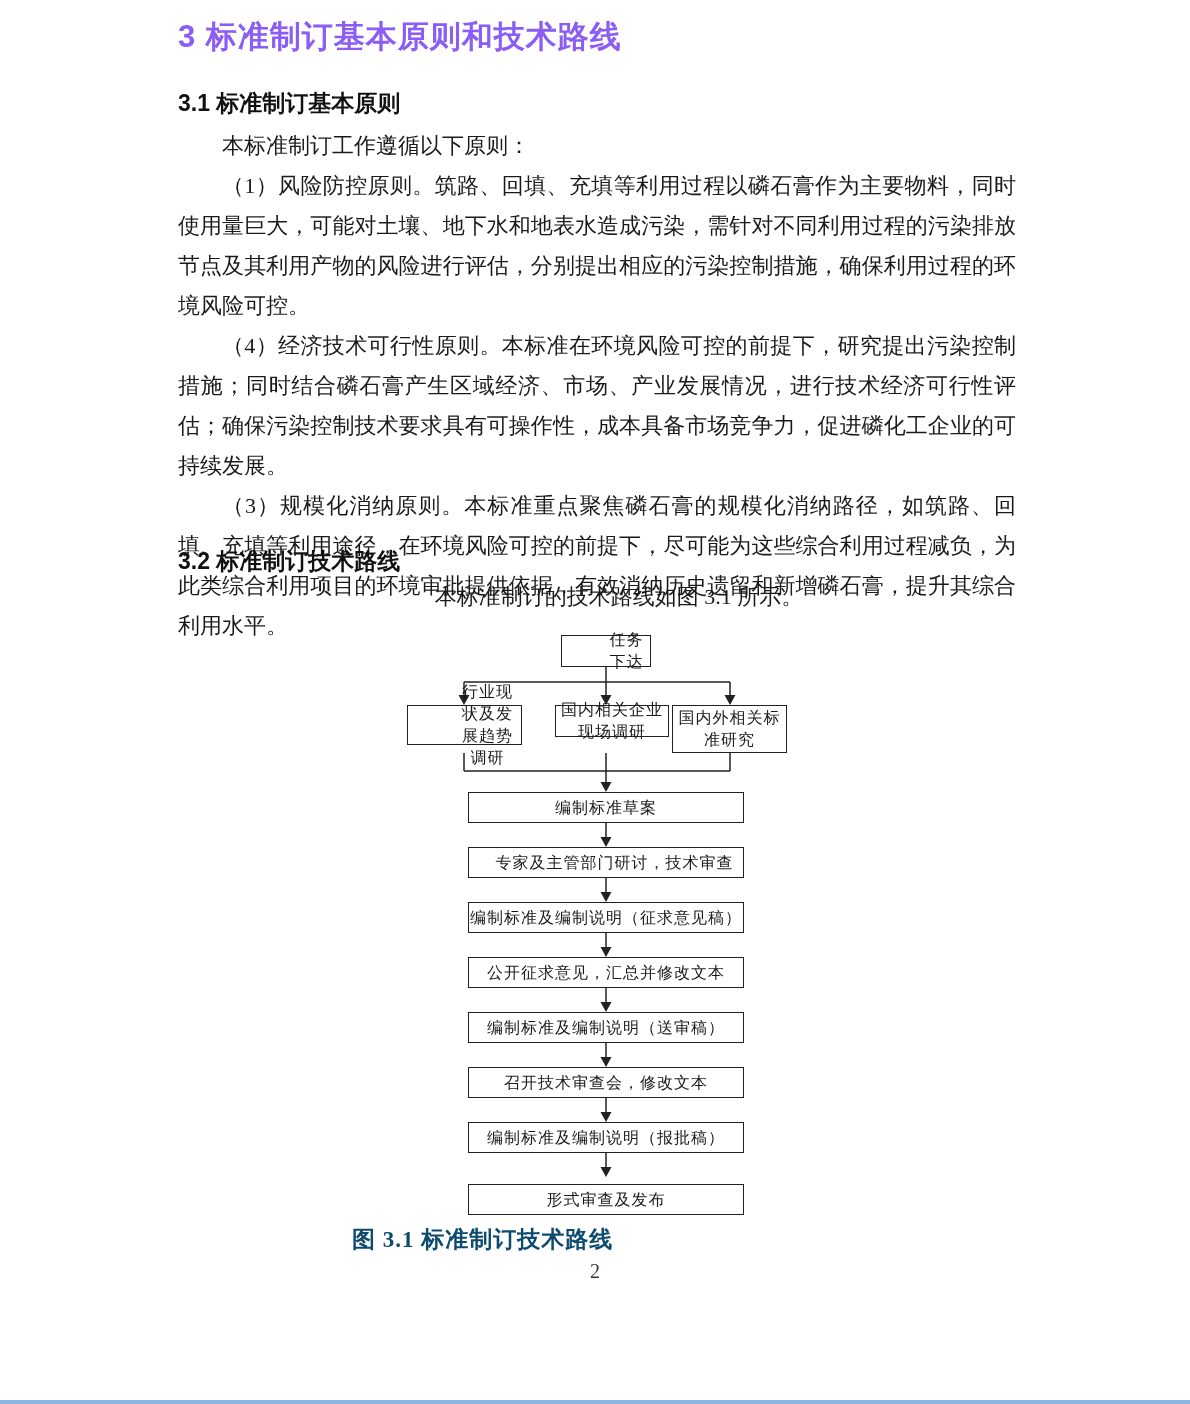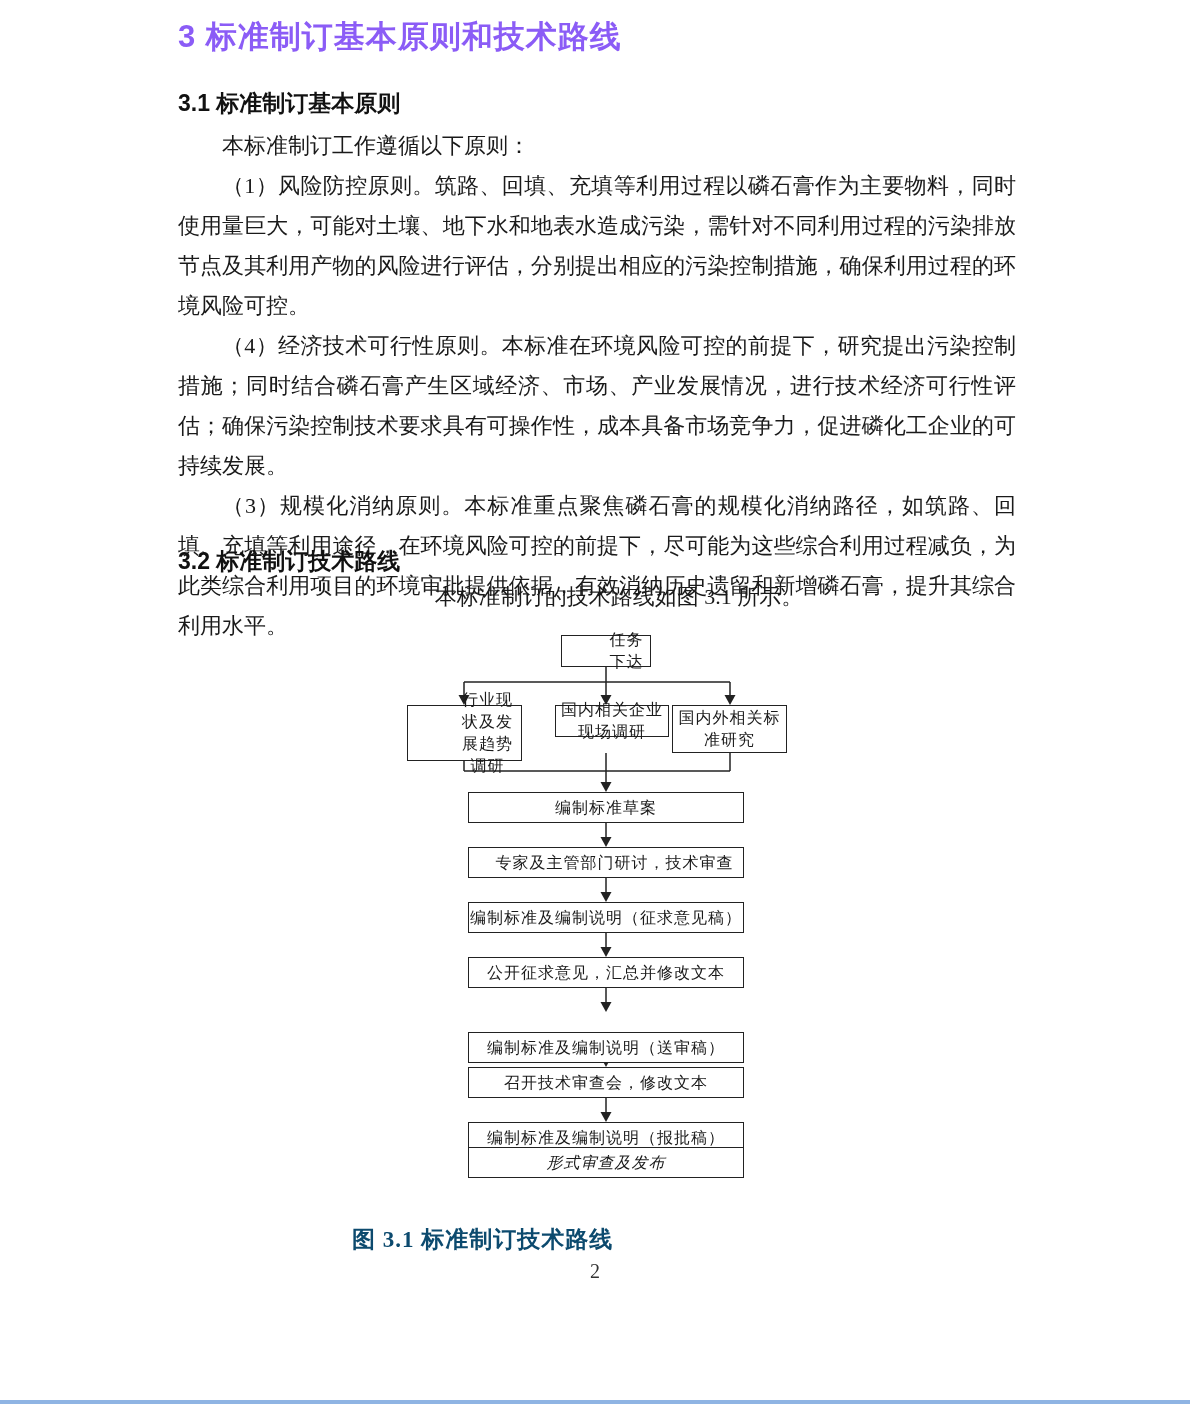--- a/index.html
+++ b/index.html
@@ -65,27 +65,27 @@
     align-items: center;
     justify-content: center;
     text-align: center;
     font-size: 16px;
     line-height: 22px;
     color: #1a1a1a;
     letter-spacing: 1px;
     white-space: pre-line;
   }
   .fc-top   { left: 161px; top: 5px;   width: 90px;  height: 32px; padding-left: 41px; }
-  .fc-br-a  { left: 7px;   top: 75px;  width: 115px; height: 56px; padding-left: 46px; }
+  .fc-br-a  { left: 7px;   top: 75px;  width: 115px; height: 40px; padding-left: 46px; }
   .fc-br-b  { left: 155px; top: 75px;  width: 114px; height: 32px; }
   .fc-br-c  { left: 272px; top: 75px;  width: 115px; height: 48px; }
   .fc-seq   { left: 68px;  width: 276px; height: 31px; }
   .fc-s1 { top: 162px; } .fc-s2 { top: 217px; padding-left: 17px; } .fc-s3 { top: 272px; }
-  .fc-s4 { top: 327px; } .fc-s5 { top: 402px; } .fc-s6 { top: 437px; }
-  .fc-s7 { top: 492px; text-align: center; } .fc-s8 { top: 517px; font-style: italic; }
+  .fc-s4 { top: 327px; } .fc-s5 { top: 382px; } .fc-s6 { top: 437px; }
+  .fc-s7 { top: 492px; text-align: center; } .fc-s8 { top: 554px; }
   .fig-caption {
     position: absolute;
     left: 0; top: 1224px;
     width: 965px;
     text-align: center;
     font-weight: bold;
     font-size: 23px;
     letter-spacing: 1px;
     color: #0c4a6e;
   }

